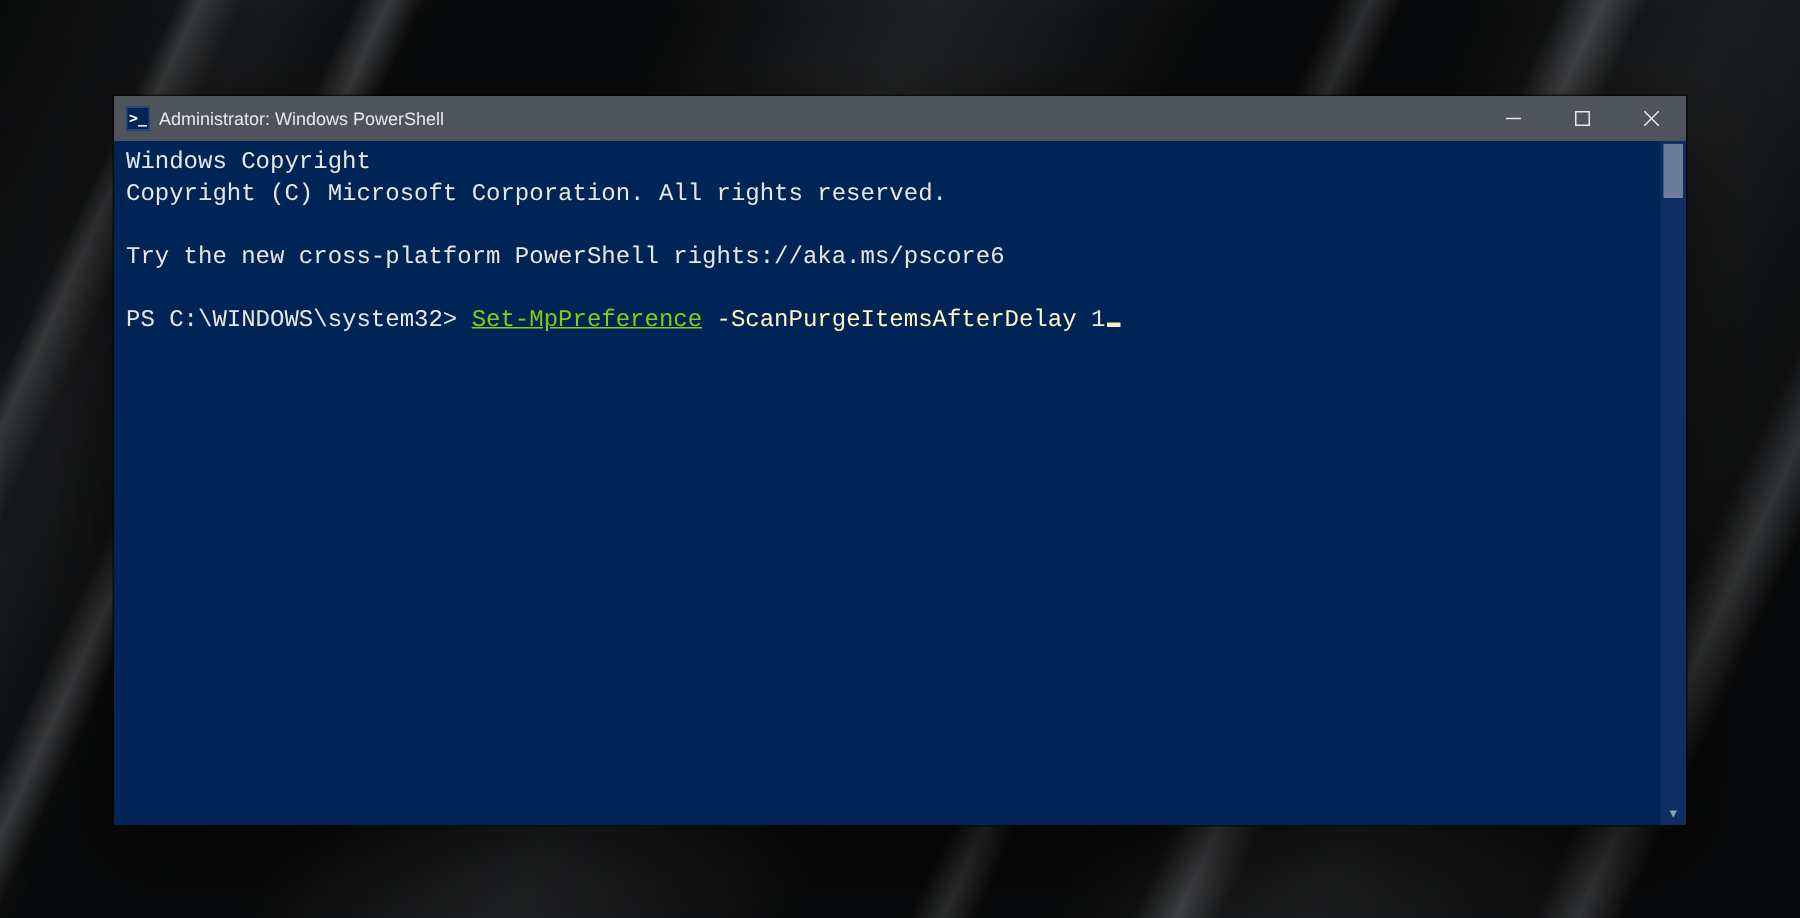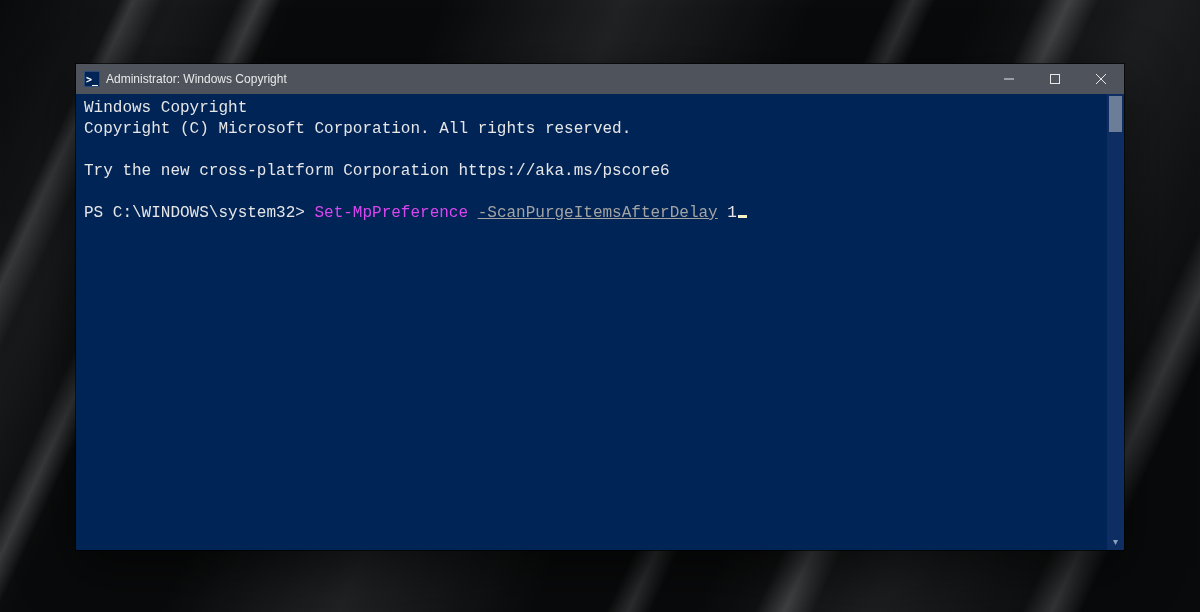--- a/index.html
+++ b/index.html
@@ -100,22 +100,22 @@
 
   .console {
     position: absolute;
     left: 8px; right: 18px; top: 4px; bottom: 6px;
     font-family: Consolas, "Courier New", monospace;
     font-size: 16px;
     line-height: 21px;
     color: #e6e6e6;
     white-space: pre;
   }
-  .console .cmd   { color: #d946ef; } 
-  .console .param { color: #a3a3a3; text-decoration: underline; } 
+  .console .cmd   { color: #84cc16; text-decoration: underline; } 
+  .console .param { color: #fef9c3; } 
   .cursor {
     display: inline-block;
     width: 9px; height: 3px;
     background: #f8f0c6;
     vertical-align: -1px;
     margin-left: 1px;
   }
 
   
   .vscroll {
@@ -141,21 +141,21 @@
 </style>
 </head>
 <body>
 
 <div class="wallpaper"></div>
 
 <div class="window">
 
   <div class="titlebar">
     <div class="icon">&gt;_</div>
-    <div class="title">Administrator: Windows Copyright</div>
+    <div class="title">Administrator: Windows PowerShell</div>
     <div class="spacer"></div>
 
     <div class="win-btn" title="Minimize">
       <svg width="10" height="10" viewBox="0 0 10 10">
         <line x1="0" y1="5" x2="10" y2="5" stroke="currentColor" stroke-width="1"></line>
       </svg>
     </div>
     <div class="win-btn" title="Maximize">
       <svg width="10" height="10" viewBox="0 0 10 10">
         <rect x="0.5" y="0.5" width="9" height="9" fill="none" stroke="currentColor" stroke-width="1"></rect>
@@ -166,21 +166,21 @@
         <line x1="0" y1="0" x2="10" y2="10" stroke="currentColor" stroke-width="1"></line>
         <line x1="10" y1="0" x2="0" y2="10" stroke="currentColor" stroke-width="1"></line>
       </svg>
     </div>
   </div>
 
   <div class="client">
     <div class="console"><span>Windows Copyright</span>
 <span>Copyright (C) Microsoft Corporation. All rights reserved.</span>
 <span></span>
-<span>Try the new cross-platform Corporation https://aka.ms/pscore6</span>
+<span>Try the new cross-platform PowerShell rights://aka.ms/pscore6</span>
 <span></span>
 <span>PS C:\WINDOWS\system32&gt; </span><span class="cmd">Set-MpPreference</span><span> </span><span class="param">-ScanPurgeItemsAfterDelay</span><span> </span><span>1</span><span class="cursor"></span></div>
 
     <div class="vscroll">
       <div class="thumb"></div>
       <div class="arrow down">▾</div>
     </div>
   </div>
 
 </div>

